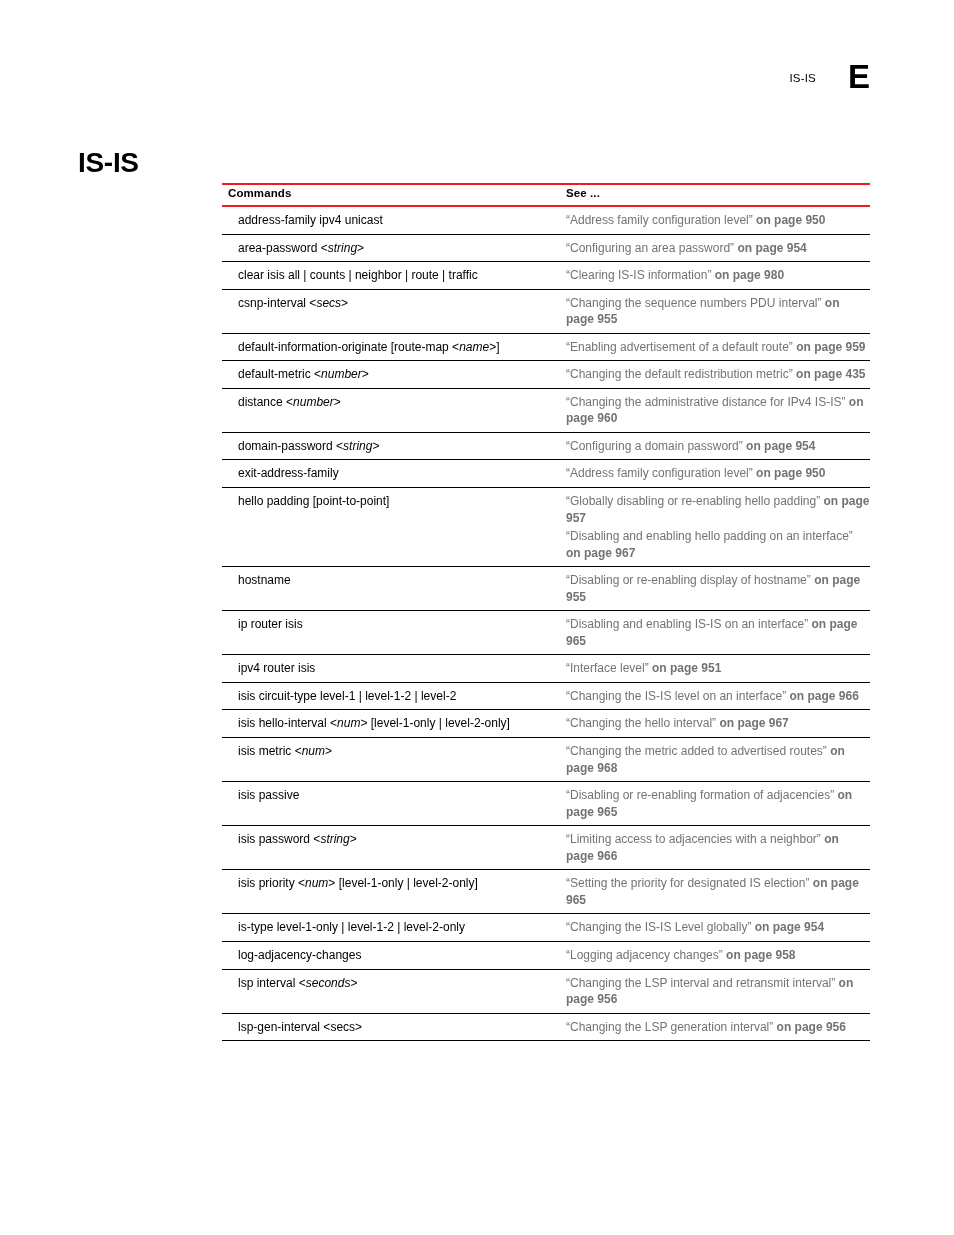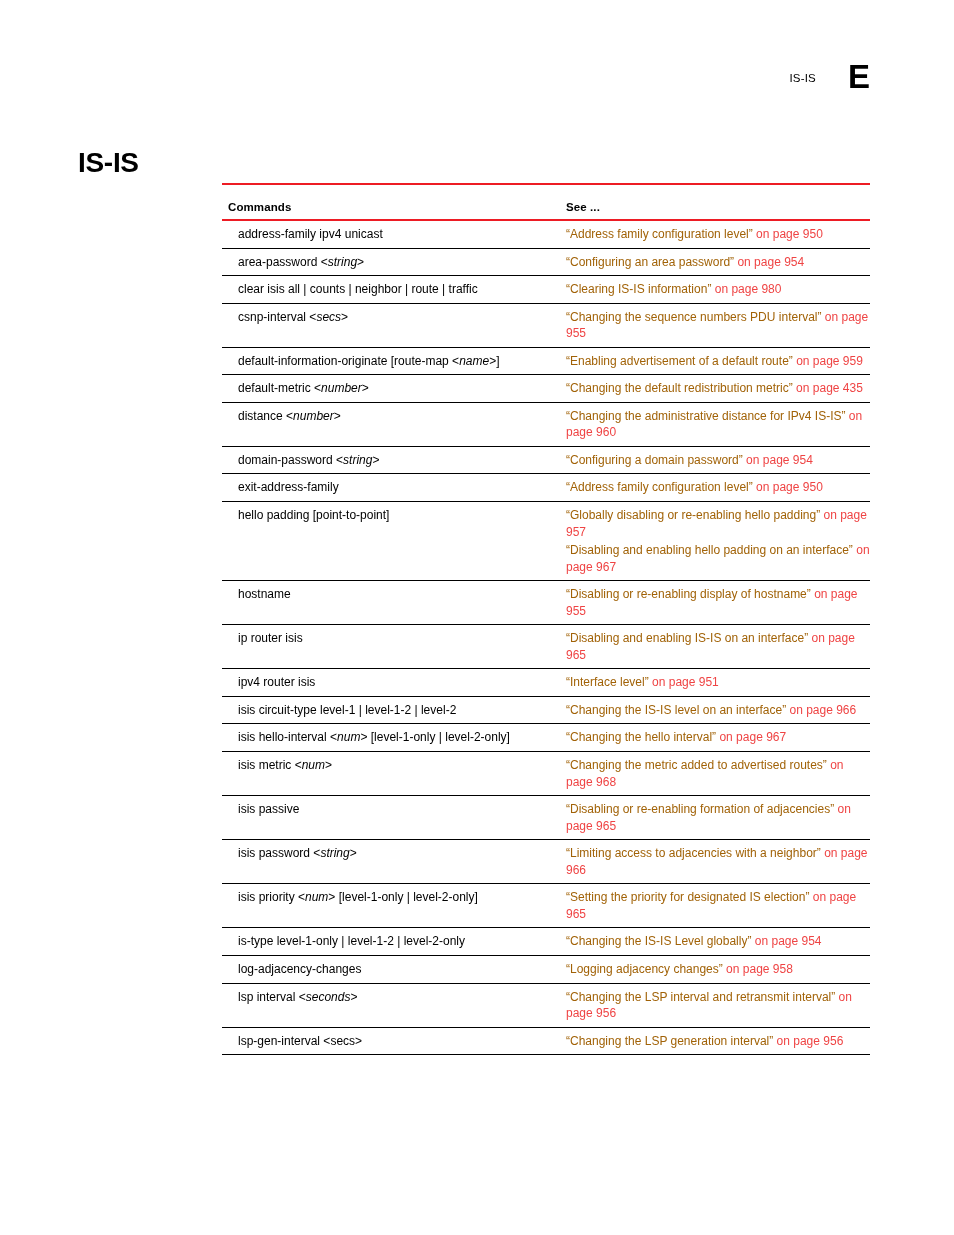--- a/index.html
+++ b/index.html
@@ -64,21 +64,21 @@
     border-collapse: collapse;
     table-layout: fixed;
   }
   table.cmd-table col.col-cmd { width: 344px; }
   table.cmd-table col.col-see { width: 304px; }
 
   .cmd-table thead th {
     text-align: left;
     font-size: 11.5px;
     font-weight: bold;
-    padding: 16px 2px 6px 6px;
+    padding: 2px 2px 6px 6px;
     border-top: 2.4px solid #ED1C24;
     border-bottom: 2.4px solid #ED1C24;
     vertical-align: bottom;
     letter-spacing: 0.1px;
   }
   .cmd-table thead th.see-head { padding-left: 0px; }
 
   .cmd-table tbody td {
     font-size: 12px;
     line-height: 1.38;
@@ -93,24 +93,24 @@
   .cmd-table tbody tr:last-child td {
     border-bottom: 1.3px solid #000000;
   }
 
   .cmd-text { white-space: normal; margin-left: 10px; }
   .cmd-text i { font-style: italic; }
 
   .ref-line { display: block; }
   .ref-line + .ref-line { margin-top: 2px; }
   .ref-link {
-    color: #a16207;
+    color: #737373;
     text-decoration: none;
   }
-  .ref-tail { color: #ef4444; }
+  .ref-tail { color: #737373; font-weight: bold; }
 </style>
 </head>
 <body>
 
 <div class="page-header">
   <span class="header-chapter-name">IS-IS</span>
   <span class="header-chapter-letter">E</span>
 </div>
 
 <h1 class="page-title">IS-IS</h1>

